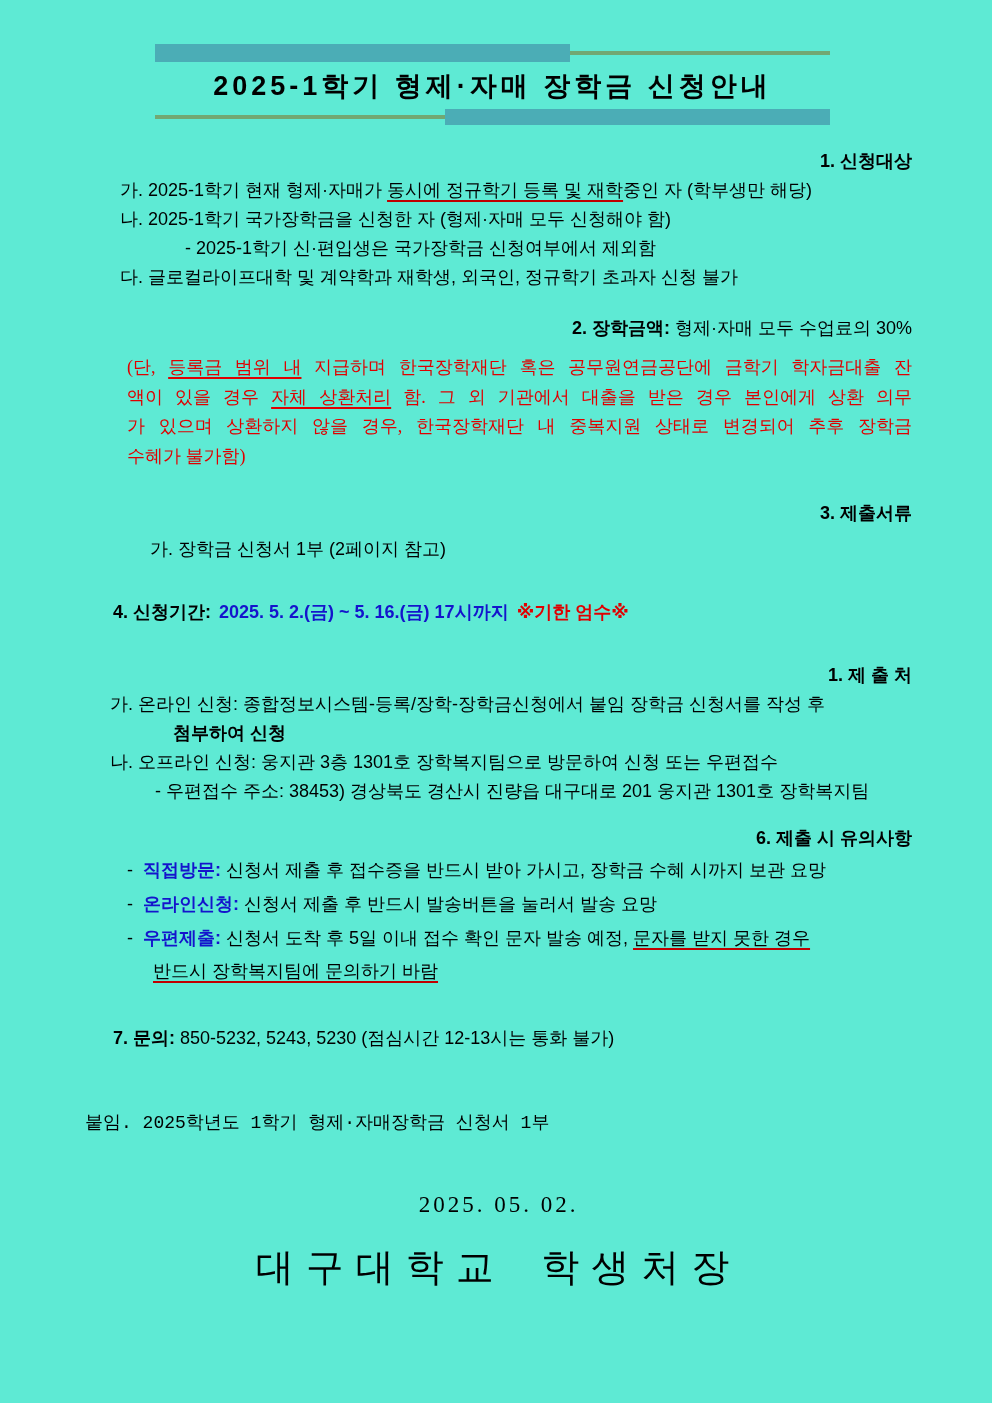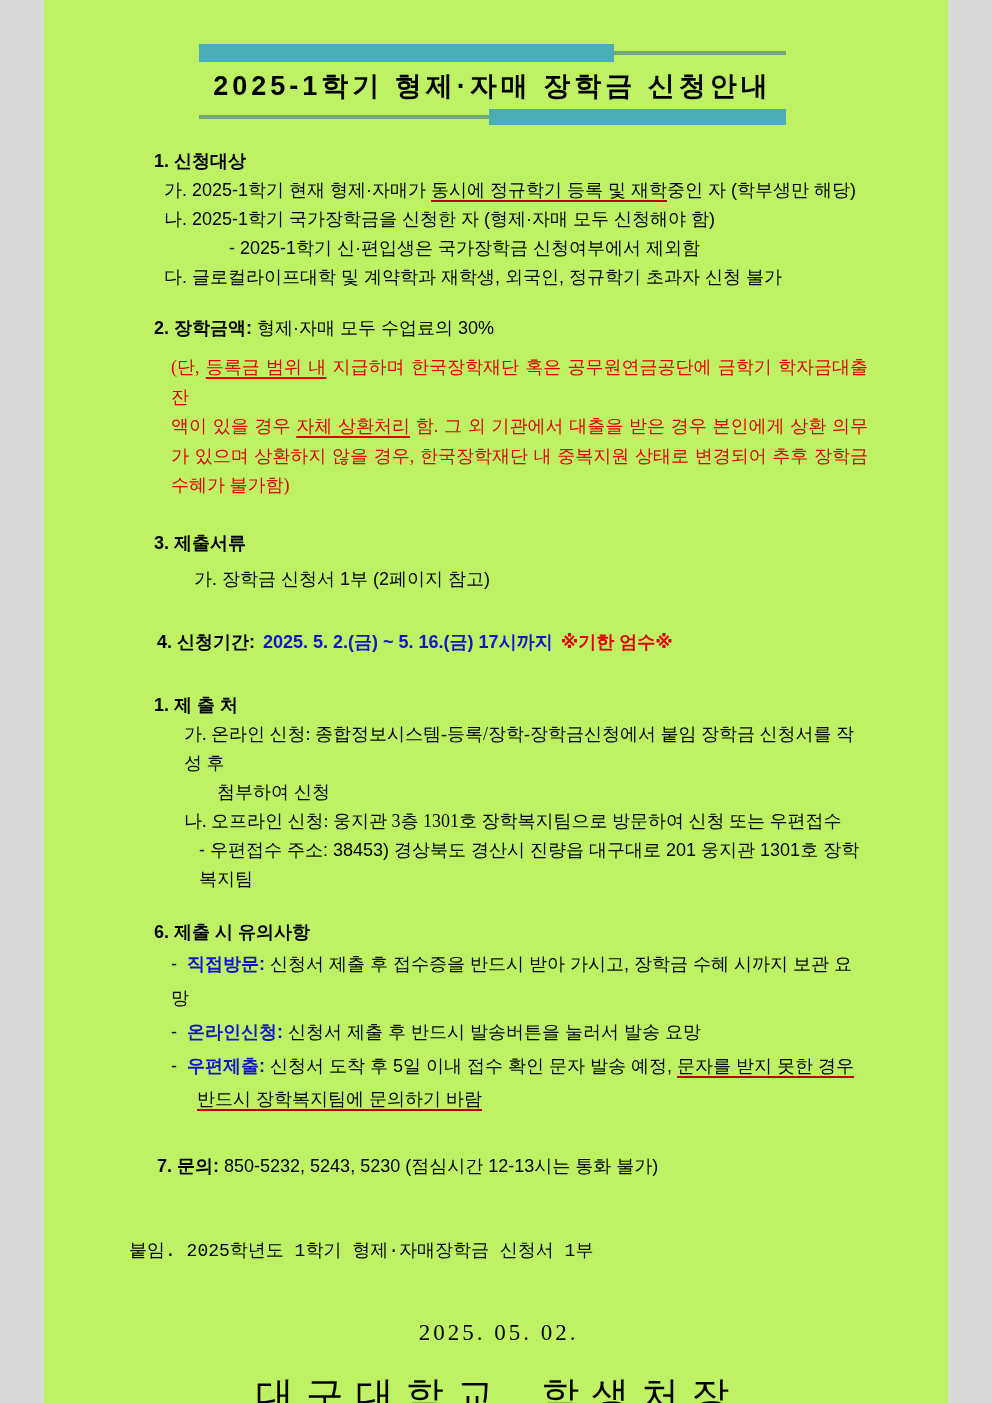--- a/index.html
+++ b/index.html
@@ -1,38 +1,38 @@
 <!DOCTYPE html>
 <html lang="ko" style="--teal: #4badb6; --green: #72a873; --red: #e00000; --blue: #1414cc; --uline: #c00000;"><head>
 <meta charset="utf-8">
 <style>
   html,body { margin:0; padding:0; background:#d9d9d9; }
   .page {
-    width: 904px; height: 1403px; margin: 0 auto; background: #bef264;
+    width: 992px; height: 1403px; margin: 0 auto; background: #5eead4;
     position: relative; overflow: hidden; box-sizing: border-box;
     font-family: "Liberation Sans", "DejaVu Sans", sans-serif;
     font-size: 18px; color: #000; line-height: 29px;
   }
   
   .doc-header { margin: 44px 162px 0 155px; }
   .bar-row { display: flex; align-items: center; }
   .bar-teal-top { width: 415px; height: 18px; background: var(--teal); }
   .bar-green-top { flex: 1; height: 4px; background: var(--green); }
   .doc-title {
     text-align: center; font-weight: bold; font-size: 27px;
     letter-spacing: 4px; padding: 8px 0 7px 0; line-height: 32px;
   }
   .bar-green-bot { width: 290px; height: 4px; background: var(--green); }
   .bar-teal-bot { flex: 1; height: 16px; background: var(--teal); }
 
   
   .doc-body { margin: 0 80px 0 85px; }
   .intro { margin-top: 30px; }
   .intro .l1 { text-align: justify; text-align-last: justify; text-indent: 56px; }
-  .sec-heading { font-weight: bold; margin-left: 25px; }
+  .sec-heading { font-weight: bold; margin-left: 25px; text-align: right; }
   .bold { font-weight: bold; }
   .blue { color: var(--blue); font-weight: bold; }
   .u-red {
     text-decoration: underline; text-decoration-color: var(--uline);
     text-decoration-thickness: 2px; text-underline-offset: 4px;
   }
   .u-red-red {
     text-decoration: underline; text-decoration-color: var(--red);
     text-decoration-thickness: 2px; text-underline-offset: 4px;
   }
@@ -41,24 +41,24 @@
   .s1 .item-sub { margin-left: 100px; }
   .s2 { margin-top: 22px; }
   .s2-note { margin: 10px 0 0 42px; color: var(--red); line-height: 29.5px; font-family: Liberation Serif, serif; }
   .s2-note .jl { text-align: justify; text-align-last: justify; }
   .s3 { margin-top: 28px; }
   .s3 .item { margin-left: 65px; margin-top: 7px; }
   .s4 { margin-top: 34px; margin-left: 28px; font-weight: bold; }
   .s4 .period { color: var(--blue); margin: 0 8px 0 8px; }
   .s4 .strict { color: var(--red); }
   .s5 { margin-top: 34px; }
-  .s5 .item { margin-left: 55px; font-family: Liberation Serif, serif; }
-  .s5 .item-wrap2 { margin-left: 88px; }
+  .s5 .item { margin-left: 25px; }
+  .s5 .item-wrap2 { margin-left: 88px; font-weight: bold; }
   .s5 .item-sub { margin-left: 70px; }
-  .s6 { margin-top: 24px; }
+  .s6 { margin-top: 18px; }
   .s6 .item { margin-left: 42px; line-height: 34px; }
   .s6 .item .dash { margin-right: 10px; }
   .s6 .item-wrap2 { margin-left: 68px; line-height: 33px; }
   .s7 { margin-top: 36px; margin-left: 28px; }
   .attach { margin-top: 56px; font-family: Liberation Mono, monospace; }
   .doc-date {
     margin-top: 52px; text-align: center;
     font-family: "Liberation Serif", "DejaVu Serif", serif;
     font-size: 23px; letter-spacing: 3px;
   }

